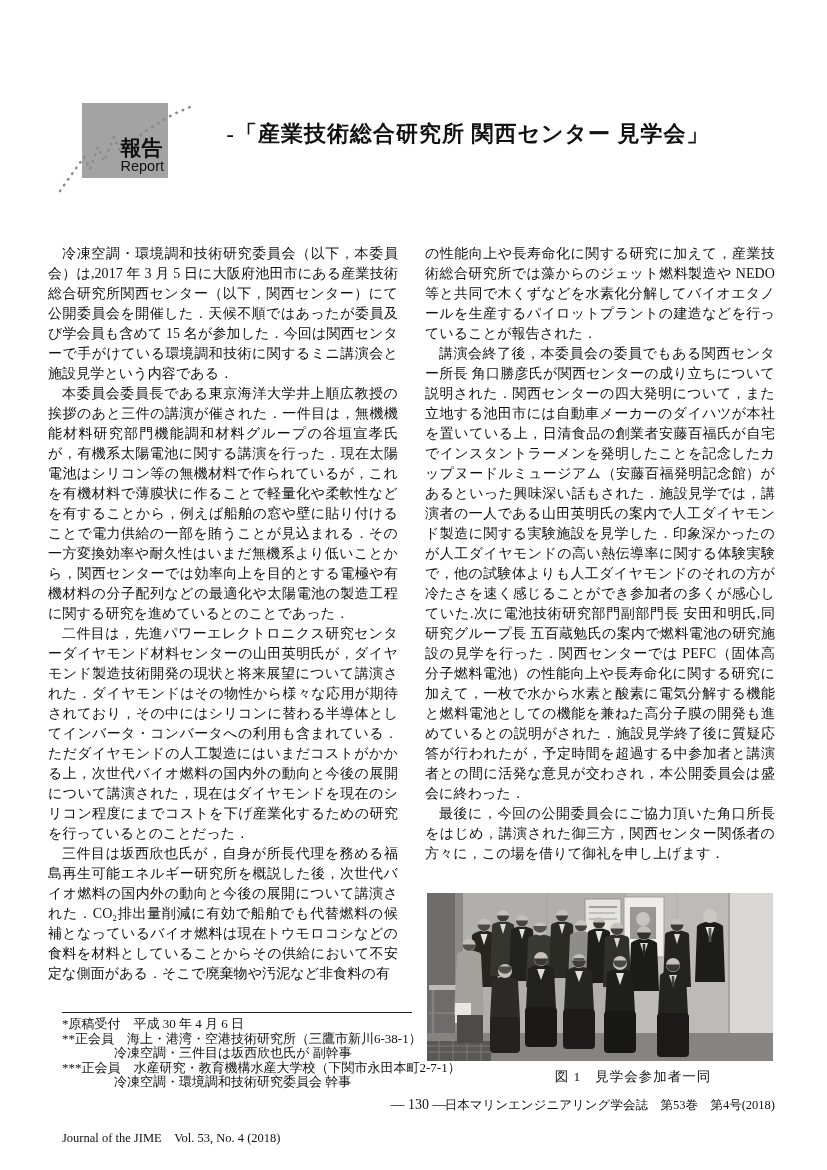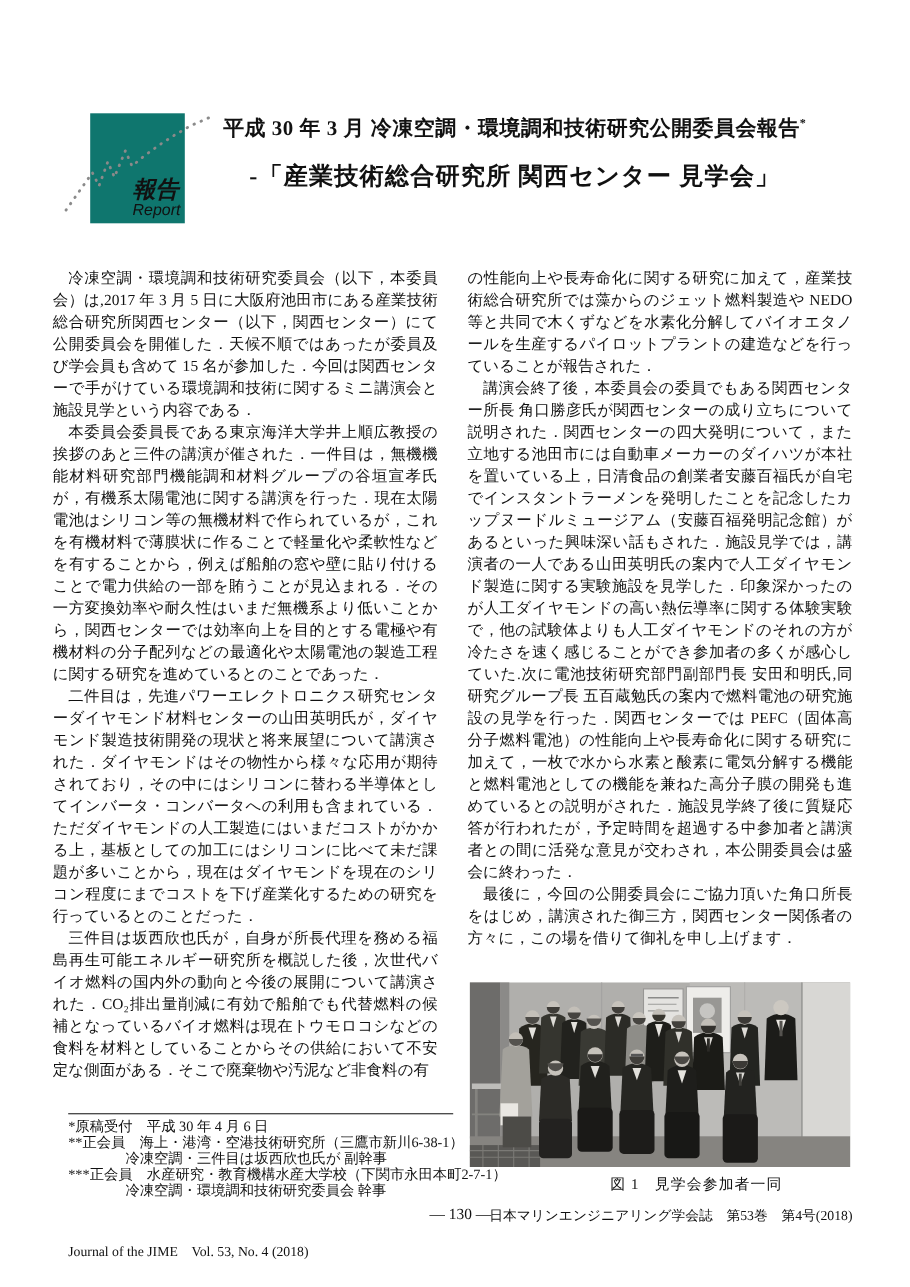--- a/index.html
+++ b/index.html
@@ -6,23 +6,22 @@
   .page{
     position:relative;
     width:827px;height:1170px;
     background:#ffffff;
     font-family:"Liberation Serif","DejaVu Serif",serif;
     color:#111;
     overflow:hidden;
   }
   
   .badge{
-    position:absolute;left:82px;top:103px;width:86px;height:100px;
-    background:#0f766e;
-    font-style:italic;
+    position:absolute;left:82px;top:103px;width:86px;height:75px;
+    background:#a3a3a3;
   }
   .badge svg{position:absolute;left:-28px;top:-8px;overflow:visible;}
   .badge-labels{
     position:absolute;right:4px;bottom:4px;text-align:left;line-height:1.05;
   }
   .badge-ja{font-size:21px;font-weight:bold;font-family:"Liberation Sans",sans-serif;}
   .badge-en{font-size:14.5px;font-family:"Liberation Sans",sans-serif;}
   
   .titles{position:absolute;left:172px;top:104px;width:592px;text-align:center;}
   .title-line1{font-size:19px;font-weight:bold;letter-spacing:0.5px;margin:0;}
@@ -70,28 +69,27 @@
     <svg width="150" height="110" viewBox="0 0 150 110">
       <polyline points="6,96 30,62 36,74 44,52 50,66 60,42 66,56 78,46 92,36 106,27 120,19 136,12" fill="none" stroke="#8a8a8a" stroke-width="2.6" stroke-dasharray="0.5 6.5" stroke-linecap="round"></polyline>
     </svg>
     <div class="badge-labels">
       <div class="badge-ja">報告</div>
       <div class="badge-en">Report</div>
     </div>
   </div>
 
   <div class="titles">
-    <h1 class="title-line1"><span>平成 30 年 3 月 冷凍空調・環境調和技術研究公開委員会報告</span><sup>*</sup></h1>
     <h2 class="title-line2">-「産業技術総合研究所 関西センター 見学会」</h2>
   </div>
 
   <div class="col col-left">
     <p class="indent">冷凍空調・環境調和技術研究委員会（以下，本委員会）は,2017 年 3 月 5 日に大阪府池田市にある産業技術総合研究所関西センター（以下，関西センター）にて公開委員会を開催した．天候不順ではあったが委員及び学会員も含めて 15 名が参加した．今回は関西センターで手がけている環境調和技術に関するミニ講演会と施設見学という内容である．</p>
     <p class="indent">本委員会委員長である東京海洋大学井上順広教授の挨拶のあと三件の講演が催された．一件目は，無機機能材料研究部門機能調和材料グループの谷垣宣孝氏が，有機系太陽電池に関する講演を行った．現在太陽電池はシリコン等の無機材料で作られているが，これを有機材料で薄膜状に作ることで軽量化や柔軟性などを有することから，例えば船舶の窓や壁に貼り付けることで電力供給の一部を賄うことが見込まれる．その一方変換効率や耐久性はいまだ無機系より低いことから，関西センターでは効率向上を目的とする電極や有機材料の分子配列などの最適化や太陽電池の製造工程に関する研究を進めているとのことであった．</p>
-    <p class="indent">二件目は，先進パワーエレクトロニクス研究センターダイヤモンド材料センターの山田英明氏が，ダイヤモンド製造技術開発の現状と将来展望について講演された．ダイヤモンドはその物性から様々な応用が期待されており，その中にはシリコンに替わる半導体としてインバータ・コンバータへの利用も含まれている．ただダイヤモンドの人工製造にはいまだコストがかかる上，基板としての加工にはシリコンに比べて未だ課題が多いことから，現在はダイヤモンドを現在のシリコン程度にまでコストを下げ産業化するための研究を行っているとのことだった．</p>
+    <p class="indent">二件目は，先進パワーエレクトロニクス研究センターダイヤモンド材料センターの山田英明氏が，ダイヤモンド製造技術開発の現状と将来展望について講演された．ダイヤモンドはその物性から様々な応用が期待されており，その中にはシリコンに替わる半導体としてインバータ・コンバータへの利用も含まれている．ただダイヤモンドの人工製造にはいまだコストがかかる上，次世代バイオ燃料の国内外の動向と今後の展開について講演された，現在はダイヤモンドを現在のシリコン程度にまでコストを下げ産業化するための研究を行っているとのことだった．</p>
     <p class="indent">三件目は坂西欣也氏が，自身が所長代理を務める福島再生可能エネルギー研究所を概説した後，次世代バイオ燃料の国内外の動向と今後の展開について講演された．CO₂排出量削減に有効で船舶でも代替燃料の候補となっているバイオ燃料は現在トウモロコシなどの食料を材料としていることからその供給において不安定な側面がある．そこで廃棄物や汚泥など非食料の有</p>
   </div>
 
   <div class="col col-right">
     <p>の性能向上や長寿命化に関する研究に加えて，産業技術総合研究所では藻からのジェット燃料製造や NEDO 等と共同で木くずなどを水素化分解してバイオエタノールを生産するパイロットプラントの建造などを行っていることが報告された．</p>
     <p class="indent">講演会終了後，本委員会の委員でもある関西センター所長 角口勝彦氏が関西センターの成り立ちについて説明された．関西センターの四大発明について，また立地する池田市には自動車メーカーのダイハツが本社を置いている上，日清食品の創業者安藤百福氏が自宅でインスタントラーメンを発明したことを記念したカップヌードルミュージアム（安藤百福発明記念館）があるといった興味深い話もされた．施設見学では，講演者の一人である山田英明氏の案内で人工ダイヤモンド製造に関する実験施設を見学した．印象深かったのが人工ダイヤモンドの高い熱伝導率に関する体験実験で，他の試験体よりも人工ダイヤモンドのそれの方が冷たさを速く感じることができ参加者の多くが感心していた.次に電池技術研究部門副部門長 安田和明氏,同研究グループ長 五百蔵勉氏の案内で燃料電池の研究施設の見学を行った．関西センターでは PEFC（固体高分子燃料電池）の性能向上や長寿命化に関する研究に加えて，一枚で水から水素と酸素に電気分解する機能と燃料電池としての機能を兼ねた高分子膜の開発も進めているとの説明がされた．施設見学終了後に質疑応答が行われたが，予定時間を超過する中参加者と講演者との間に活発な意見が交わされ，本公開委員会は盛会に終わった．</p>
     <p class="indent">最後に，今回の公開委員会にご協力頂いた角口所長をはじめ，講演された御三方，関西センター関係者の方々に，この場を借りて御礼を申し上げます．</p>
   </div>
 
   <div class="figure">

